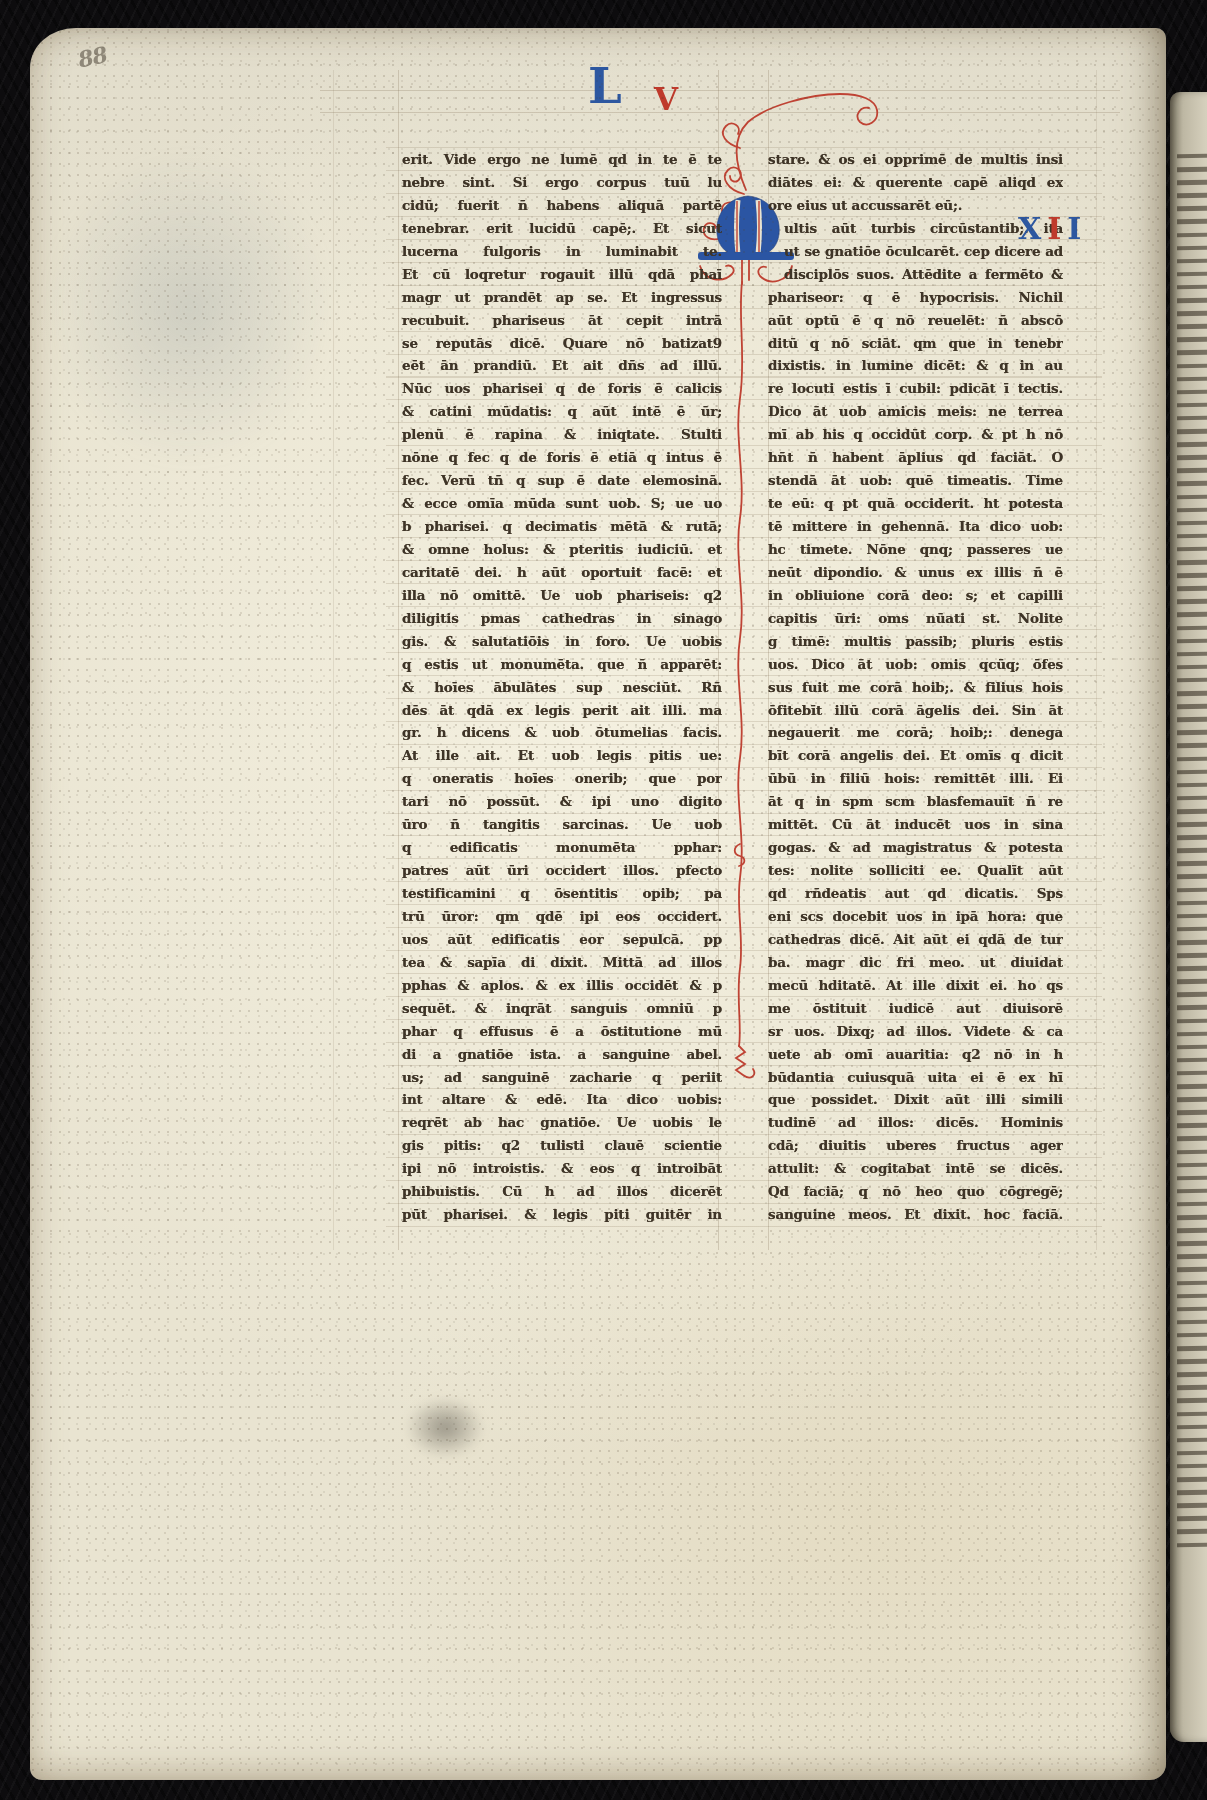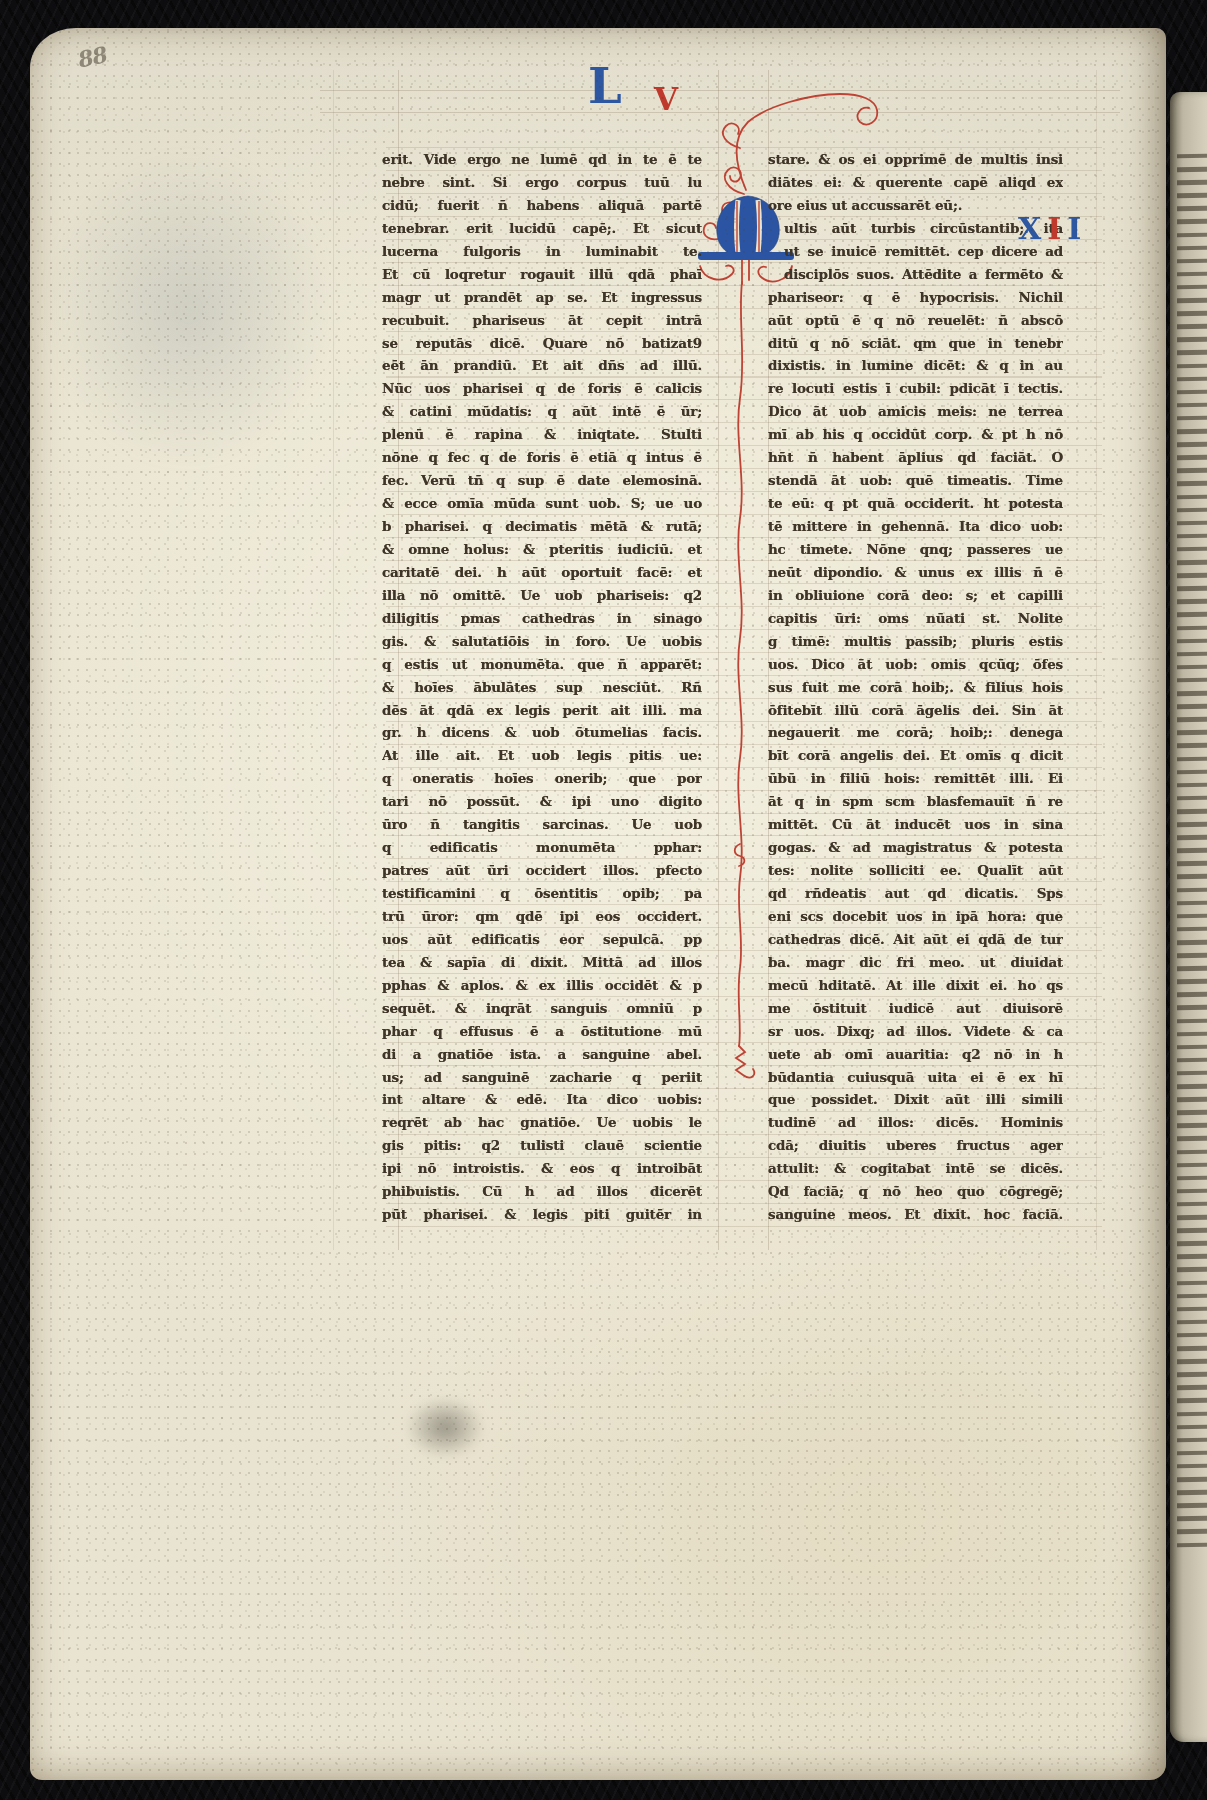--- a/index.html
+++ b/index.html
@@ -43,21 +43,21 @@
     background:repeating-linear-gradient(to bottom, rgba(128,110,84,.20) 0 1px, transparent 1px 22.95px);}
   
   .folio{position:absolute;left:48px;top:16px;z-index:12;font-style:italic;font-weight:700;
     font-size:22px;color:#8f8879;transform:rotate(-12deg);letter-spacing:-1px;}
   .hdr{position:absolute;z-index:12;font-weight:700;line-height:1;}
   .hdr-l{left:558px;top:34px;font-size:48px;color:#2d57a0;}
   .hdr-v{left:624px;top:56px;font-size:31px;color:#bf3a2c;}
   
   .col{position:absolute;top:120px;z-index:10;color:#3e3427;font-weight:700;
     font-size:13.5px;letter-spacing:-0.2px;}
-  .col-left{left:352px;width:320px;}
+  .col-left{left:372px;width:320px;}
   .col-right{left:738px;width:295px;}
   .tl{height:22.95px;line-height:22.95px;overflow:hidden;white-space:nowrap;
     text-align:justify;text-align-last:justify;text-shadow:0 0 .5px rgba(62,50,35,.7);}
   .col-right .tl:nth-child(3){text-align-last:left;}
   .col-right .tl:nth-child(4),.col-right .tl:nth-child(5),.col-right .tl:nth-child(6){padding-left:16px;}
   
   .chapnum{position:absolute;left:988px;top:186px;z-index:12;font-size:30px;font-weight:700;
     letter-spacing:6px;line-height:1;}
   .chl0,.chl2{color:#2d57a0;} .chl1{color:#bf3a2c;}
   
@@ -165,21 +165,21 @@
         <div class="tl">gis pitis: q2 tulisti clauē scientie</div>
         <div class="tl">ipi nō introistis. &amp; eos q introibāt</div>
         <div class="tl">phibuistis. Cū h ad illos dicerēt</div>
         <div class="tl">pūt pharisei. &amp; legis piti guitēr in</div>
       </div>
     <div class="col col-right">
         <div class="tl">stare. &amp; os ei opprimē de multis insi</div>
         <div class="tl">diātes ei: &amp; querente capē aliqd ex</div>
         <div class="tl">ore eius ut accussarēt eū;.</div>
         <div class="tl">ultis aūt turbis circūstantib;. ita</div>
-        <div class="tl">ut se inuicē remittēt. cep dicere ad</div>
+        <div class="tl">ut se gnatiōe ōculcarēt. cep dicere ad</div>
         <div class="tl">disciplōs suos. Attēdite a fermēto &amp;</div>
         <div class="tl">phariseor: q ē hypocrisis. Nichil</div>
         <div class="tl">aūt optū ē q nō reuelēt: ñ abscō</div>
         <div class="tl">ditū q nō sciāt. qm que in tenebr</div>
         <div class="tl">dixistis. in lumine dicēt: &amp; q in au</div>
         <div class="tl">re locuti estis ī cubil: pdicāt ī tectis.</div>
         <div class="tl">Dico āt uob amicis meis: ne terrea</div>
         <div class="tl">mī ab his q occidūt corp. &amp; pt h nō</div>
         <div class="tl">hñt ñ habent āplius qd faciāt. O</div>
         <div class="tl">stendā āt uob: quē timeatis. Time</div>

